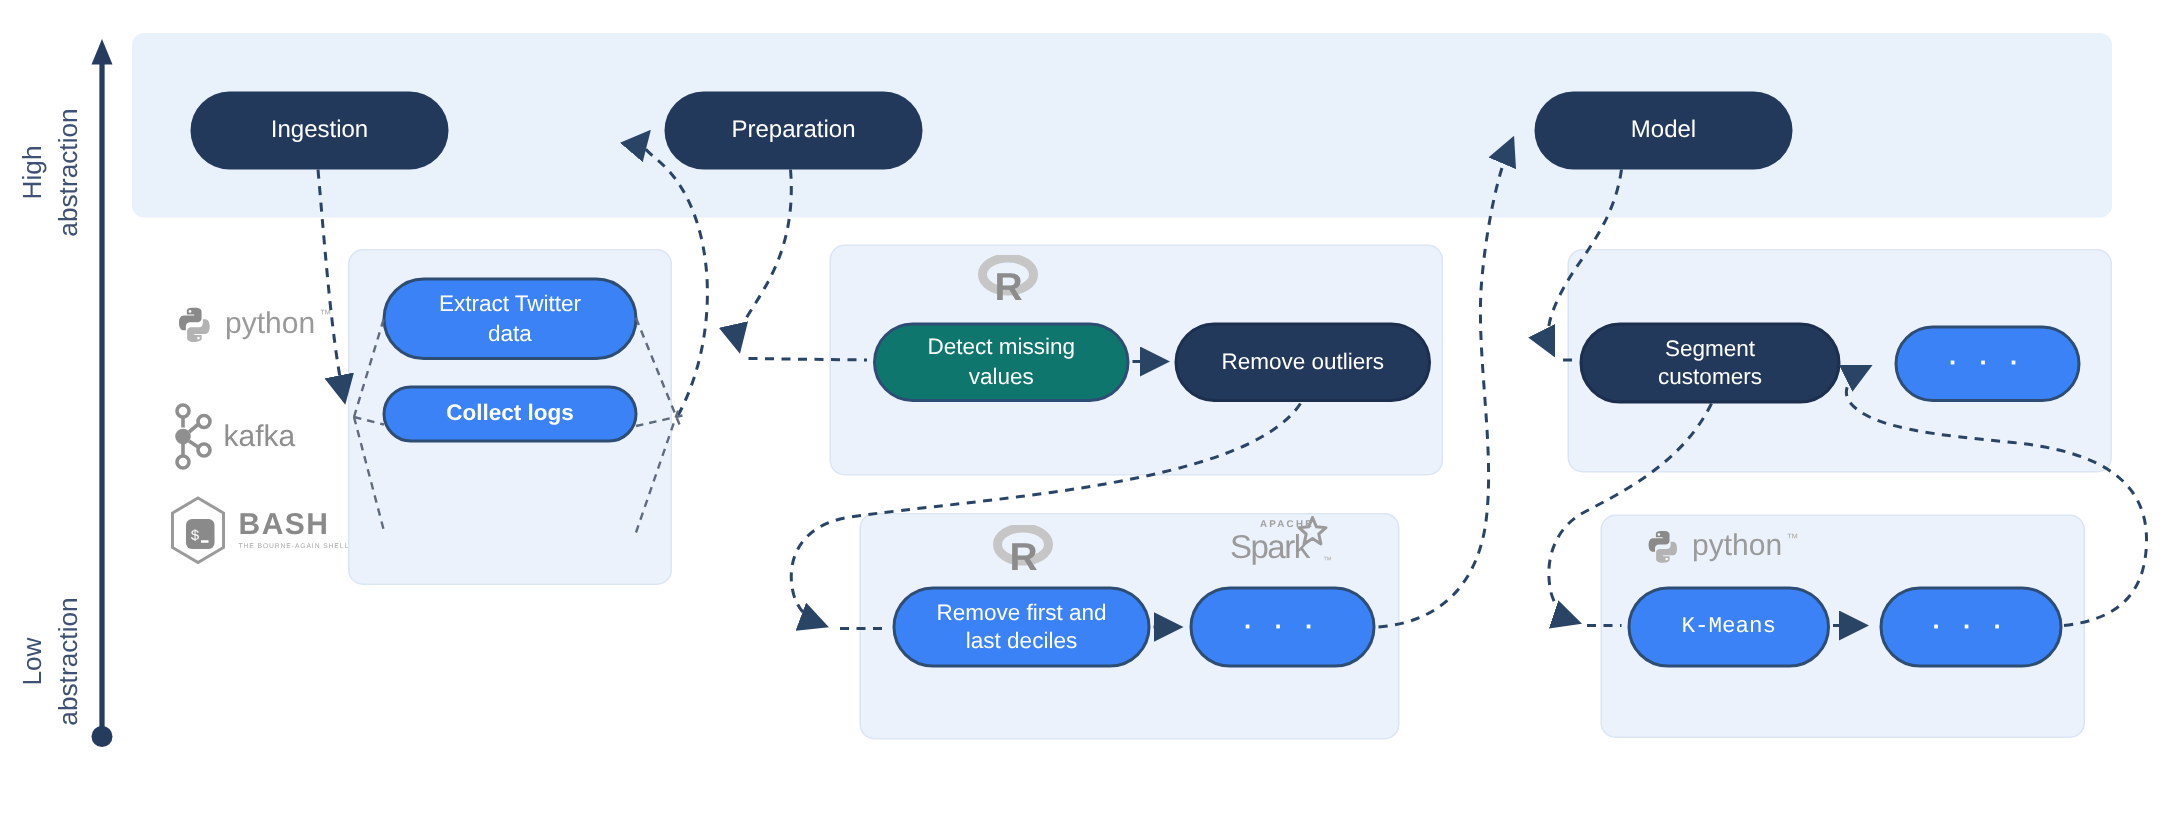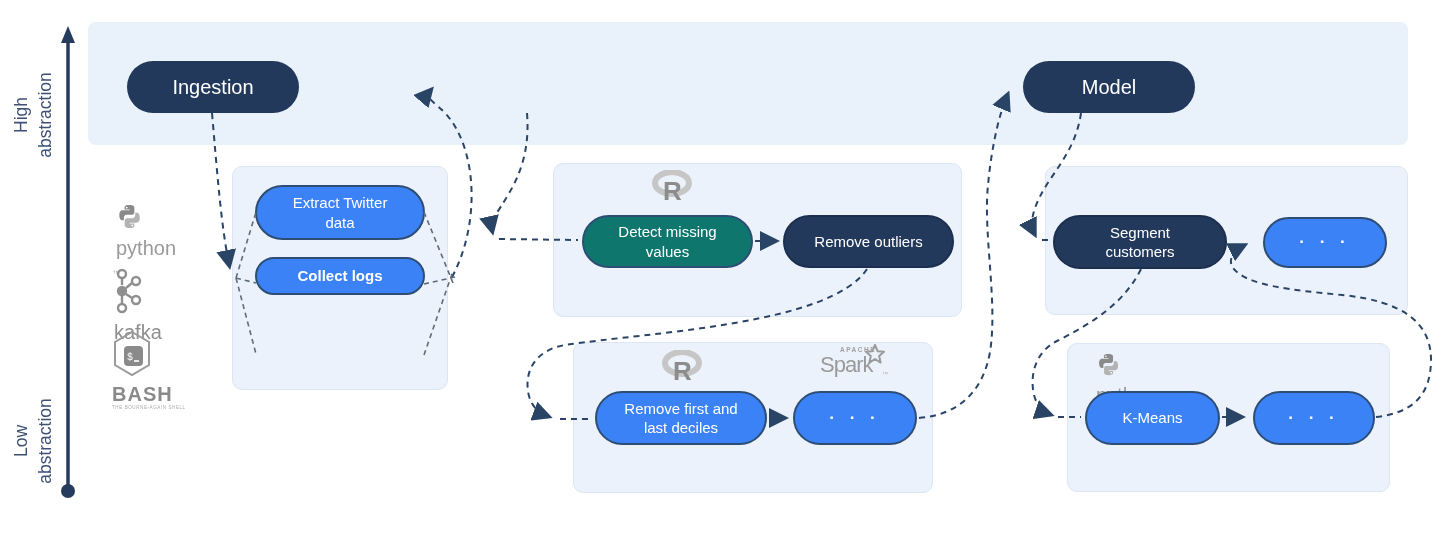--- a/index.html
+++ b/index.html
@@ -26,21 +26,21 @@
     border-radius: 10px;
   }
   .stage-pill {
     position: absolute;
     background: #23395b;
     color: #ffffff;
     border-radius: 27px;
     display: flex;
     align-items: center;
     justify-content: center;
-    font-size: 20px;
+    font-size: 16px;
     z-index: 5;
   }
   .node {
     position: absolute;
     border-radius: 28px;
     display: flex;
     align-items: center;
     justify-content: center;
     text-align: center;
     color: #ffffff;
@@ -58,24 +58,23 @@
     text-align: center;
     color: #3e5174;
     font-size: 17.5px;
     line-height: 1.35;
     white-space: nowrap;
     z-index: 4;
   }
   .tool-logo {
     position: absolute;
     display: flex;
-    align-items: flex-start;
+    align-items: center;
     gap: 7px;
     z-index: 4;
-    flex-direction: column;
   }
   .logo-text   { color: #9a9a9a; font-size: 20px; }
   .logo-tm     { color: #b0b0b0; font-size: 8px; align-self: flex-start; margin-left: -4px; margin-top: 2px; }
   .kafka-text  { color: #8f8f8f; font-size: 20px; }
   .bash-wrap   { display: flex; flex-direction: column; line-height: 1; }
   .bash-text   { color: #8a8a8a; font-size: 20px; font-weight: bold; letter-spacing: 1px; }
   .bash-sub    { color: #ababab; font-size: 4.5px; letter-spacing: 0.6px; margin-top: 2px; }
   .r-logo      { position: absolute; z-index: 4; }
   .spark-logo  { position: absolute; z-index: 4; width: 76px; height: 40px; }
   .spark-apache { position: absolute; left: 22px; top: 2px; color: #a0a0a0; font-size: 6.5px; font-weight: bold; letter-spacing: 1.5px; }
@@ -100,20 +99,23 @@
   </div>
   <div class="vlabel" style="left:-27px; top:418px; width:120px; height:46px;">
     <div>Low</div>
     <div>abstraction</div>
   </div>
 
   <div class="band" style="left:88px; top:22px; width:1320px; height:123px;"></div>
 
   <div class="stage-pill" style="left:127px; top:61px; width:172px; height:52px;">
     <span>Ingestion</span>
+  </div>
+  <div class="stage-pill" style="left:443px; top:61px; width:172px; height:52px;">
+    <span>Preparation</span>
   </div>
   <div class="stage-pill" style="left:1023px; top:61px; width:172px; height:52px;">
     <span>Model</span>
   </div>
 
   <div class="panel" style="left:232px; top:166px; width:216px; height:224px;"></div>
   <div class="node medium" style="left:255px; top:185px; width:170px; height:55px; padding:0 22px;">
     <span>Extract Twitter data</span>
   </div>
   <div class="node medium" style="left:255px; top:257px; width:170px; height:38px; padding:0 18px;font-weight:bold;">
@@ -209,21 +211,21 @@
   <div class="tool-logo" style="left:1096px; top:352px;">
     <svg width="25" height="25" viewBox="0 0 24 24">
       <path fill="#8a8a8a" d="M11.9 1.8c-4.6 0-4.3 2-4.3 2l.01 2.07h4.37v.62H5.88s-2.93-.33-2.93 4.29c0 4.62 2.56 4.46 2.56 4.46h1.53v-2.15s-.08-2.56 2.52-2.56h4.33s2.44.04 2.44-2.36V4.24s.37-2.44-4.44-2.44z"></path>
       <circle fill="#ffffff" cx="9.5" cy="4.1" r="0.8"></circle>
       <path fill="#b3b3b3" d="M12.1 22.2c4.6 0 4.3-2 4.3-2l-.01-2.07h-4.37v-.62h6.21s2.93.33 2.93-4.29c0-4.62-2.56-4.46-2.56-4.46h-1.53v2.15s.08 2.56-2.52 2.56H10.2s-2.44-.04-2.44 2.36v3.95s-.37 2.44 4.44 2.44z"></path>
       <circle fill="#ffffff" cx="14.5" cy="19.9" r="0.8"></circle>
     </svg>
     <span class="logo-text">python</span>
     <span class="logo-tm">™</span>
   </div>
-  <div class="node medium" style="left:1085px; top:391px; width:135px; height:54px;">
+  <div class="node medium" style="left:1085px; top:391px; width:135px; height:54px;font-family:Liberation Mono, monospace;">
     <span>K-Means</span>
   </div>
   <div class="node medium dots" style="left:1253px; top:391px; width:122px; height:54px;">
     <span>· · ·</span>
   </div>
 
   <svg class="overlay" viewBox="0 0 1442 542">
     <defs>
       <marker id="ah" viewBox="0 0 10 10" refX="7" refY="5" markerWidth="10" markerHeight="10" orient="auto">
         <path d="M0,0 L10,5 L0,10 Z" fill="#2a4466"></path>

